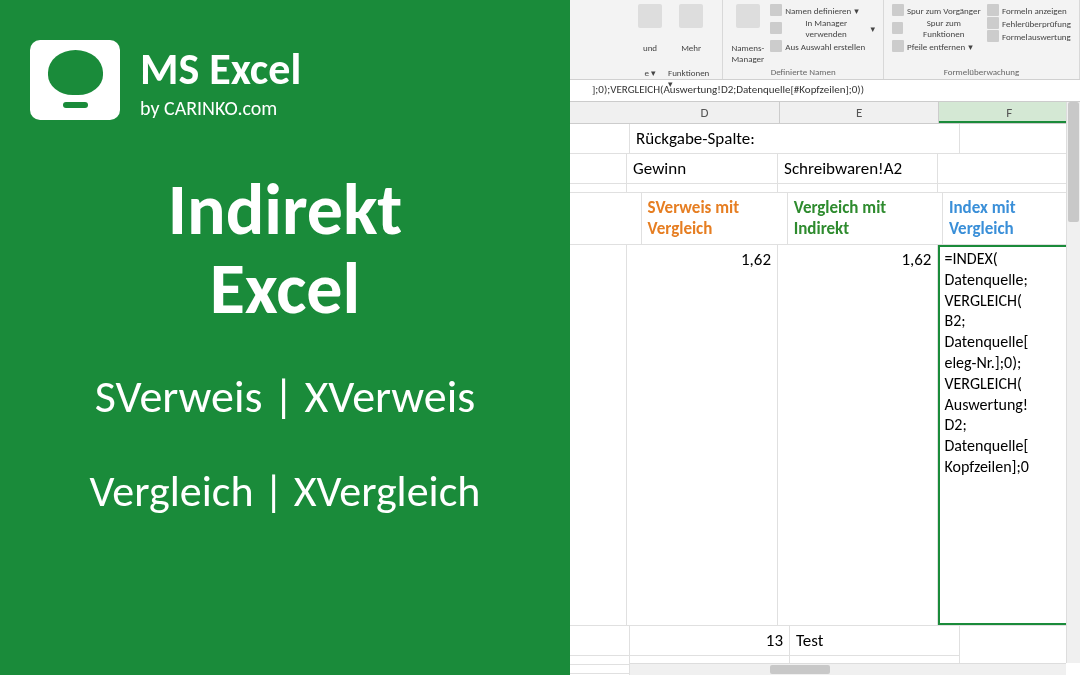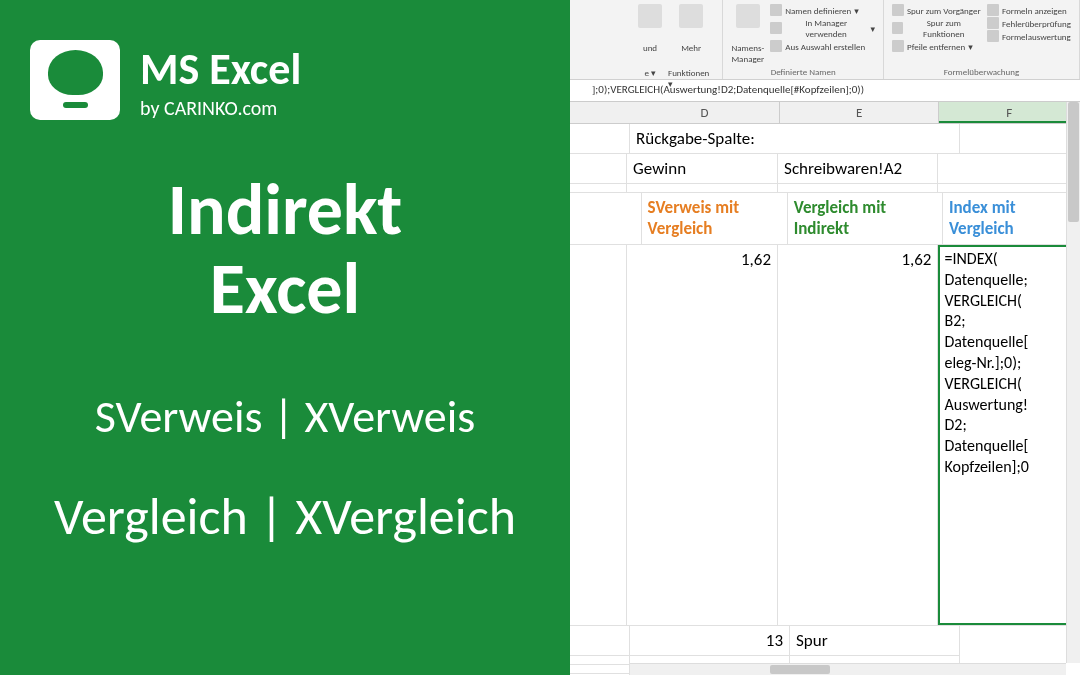--- a/index.html
+++ b/index.html
@@ -48,22 +48,22 @@
   position: absolute;
   width: 25px; height: 6px;
   background: #1a8b3a;
   border-radius: 3px;
   bottom: 12px;
 }
 .logo-text .title { font-size: 44px; font-weight: bold; }
 .logo-text .subtitle { font-size: 20px; font-weight: normal; }
 
 .headline { font-size: 72px; font-weight: bold; text-align: center; margin-top: 50px; line-height: 1.1; }
-.subhead1 { font-size: 46px; text-align: center; margin-top: 60px; font-weight: normal; }
-.subhead2 { font-size: 52px; text-align: center; margin-top: 40px; font-weight: normal; }
+.subhead1 { font-size: 46px; text-align: center; margin-top: 40px; font-weight: normal; }
+.subhead2 { font-size: 44px; text-align: center; margin-top: 40px; font-weight: normal; }
 
 .right-panel { 
   width: 510px; 
   height: 675px; 
   background: #f5f5f5;
   position: relative;
   overflow: hidden;
 }
 
 .ribbon { 
@@ -285,21 +285,21 @@
 eleg-Nr.];0);
 VERGLEICH(
 Auswertung!
 D2;
 Datenquelle[
 Kopfzeilen];0</div>
         </div>
         <div class="row" style="width:390px;">
           <div class="cell lead"></div>
           <div class="cell d right">13</div>
-          <div class="cell e">Spur</div>
+          <div class="cell e">Test</div>
         </div>
         <div class="row" style="width:390px;">
             <div class="cell lead"></div>
             <div class="cell d"></div>
             <div class="cell e"></div>
           </div>
         <div class="row" style="width:390px;">
             <div class="cell lead"></div>
             <div class="cell d"></div>
             <div class="cell e"></div>

